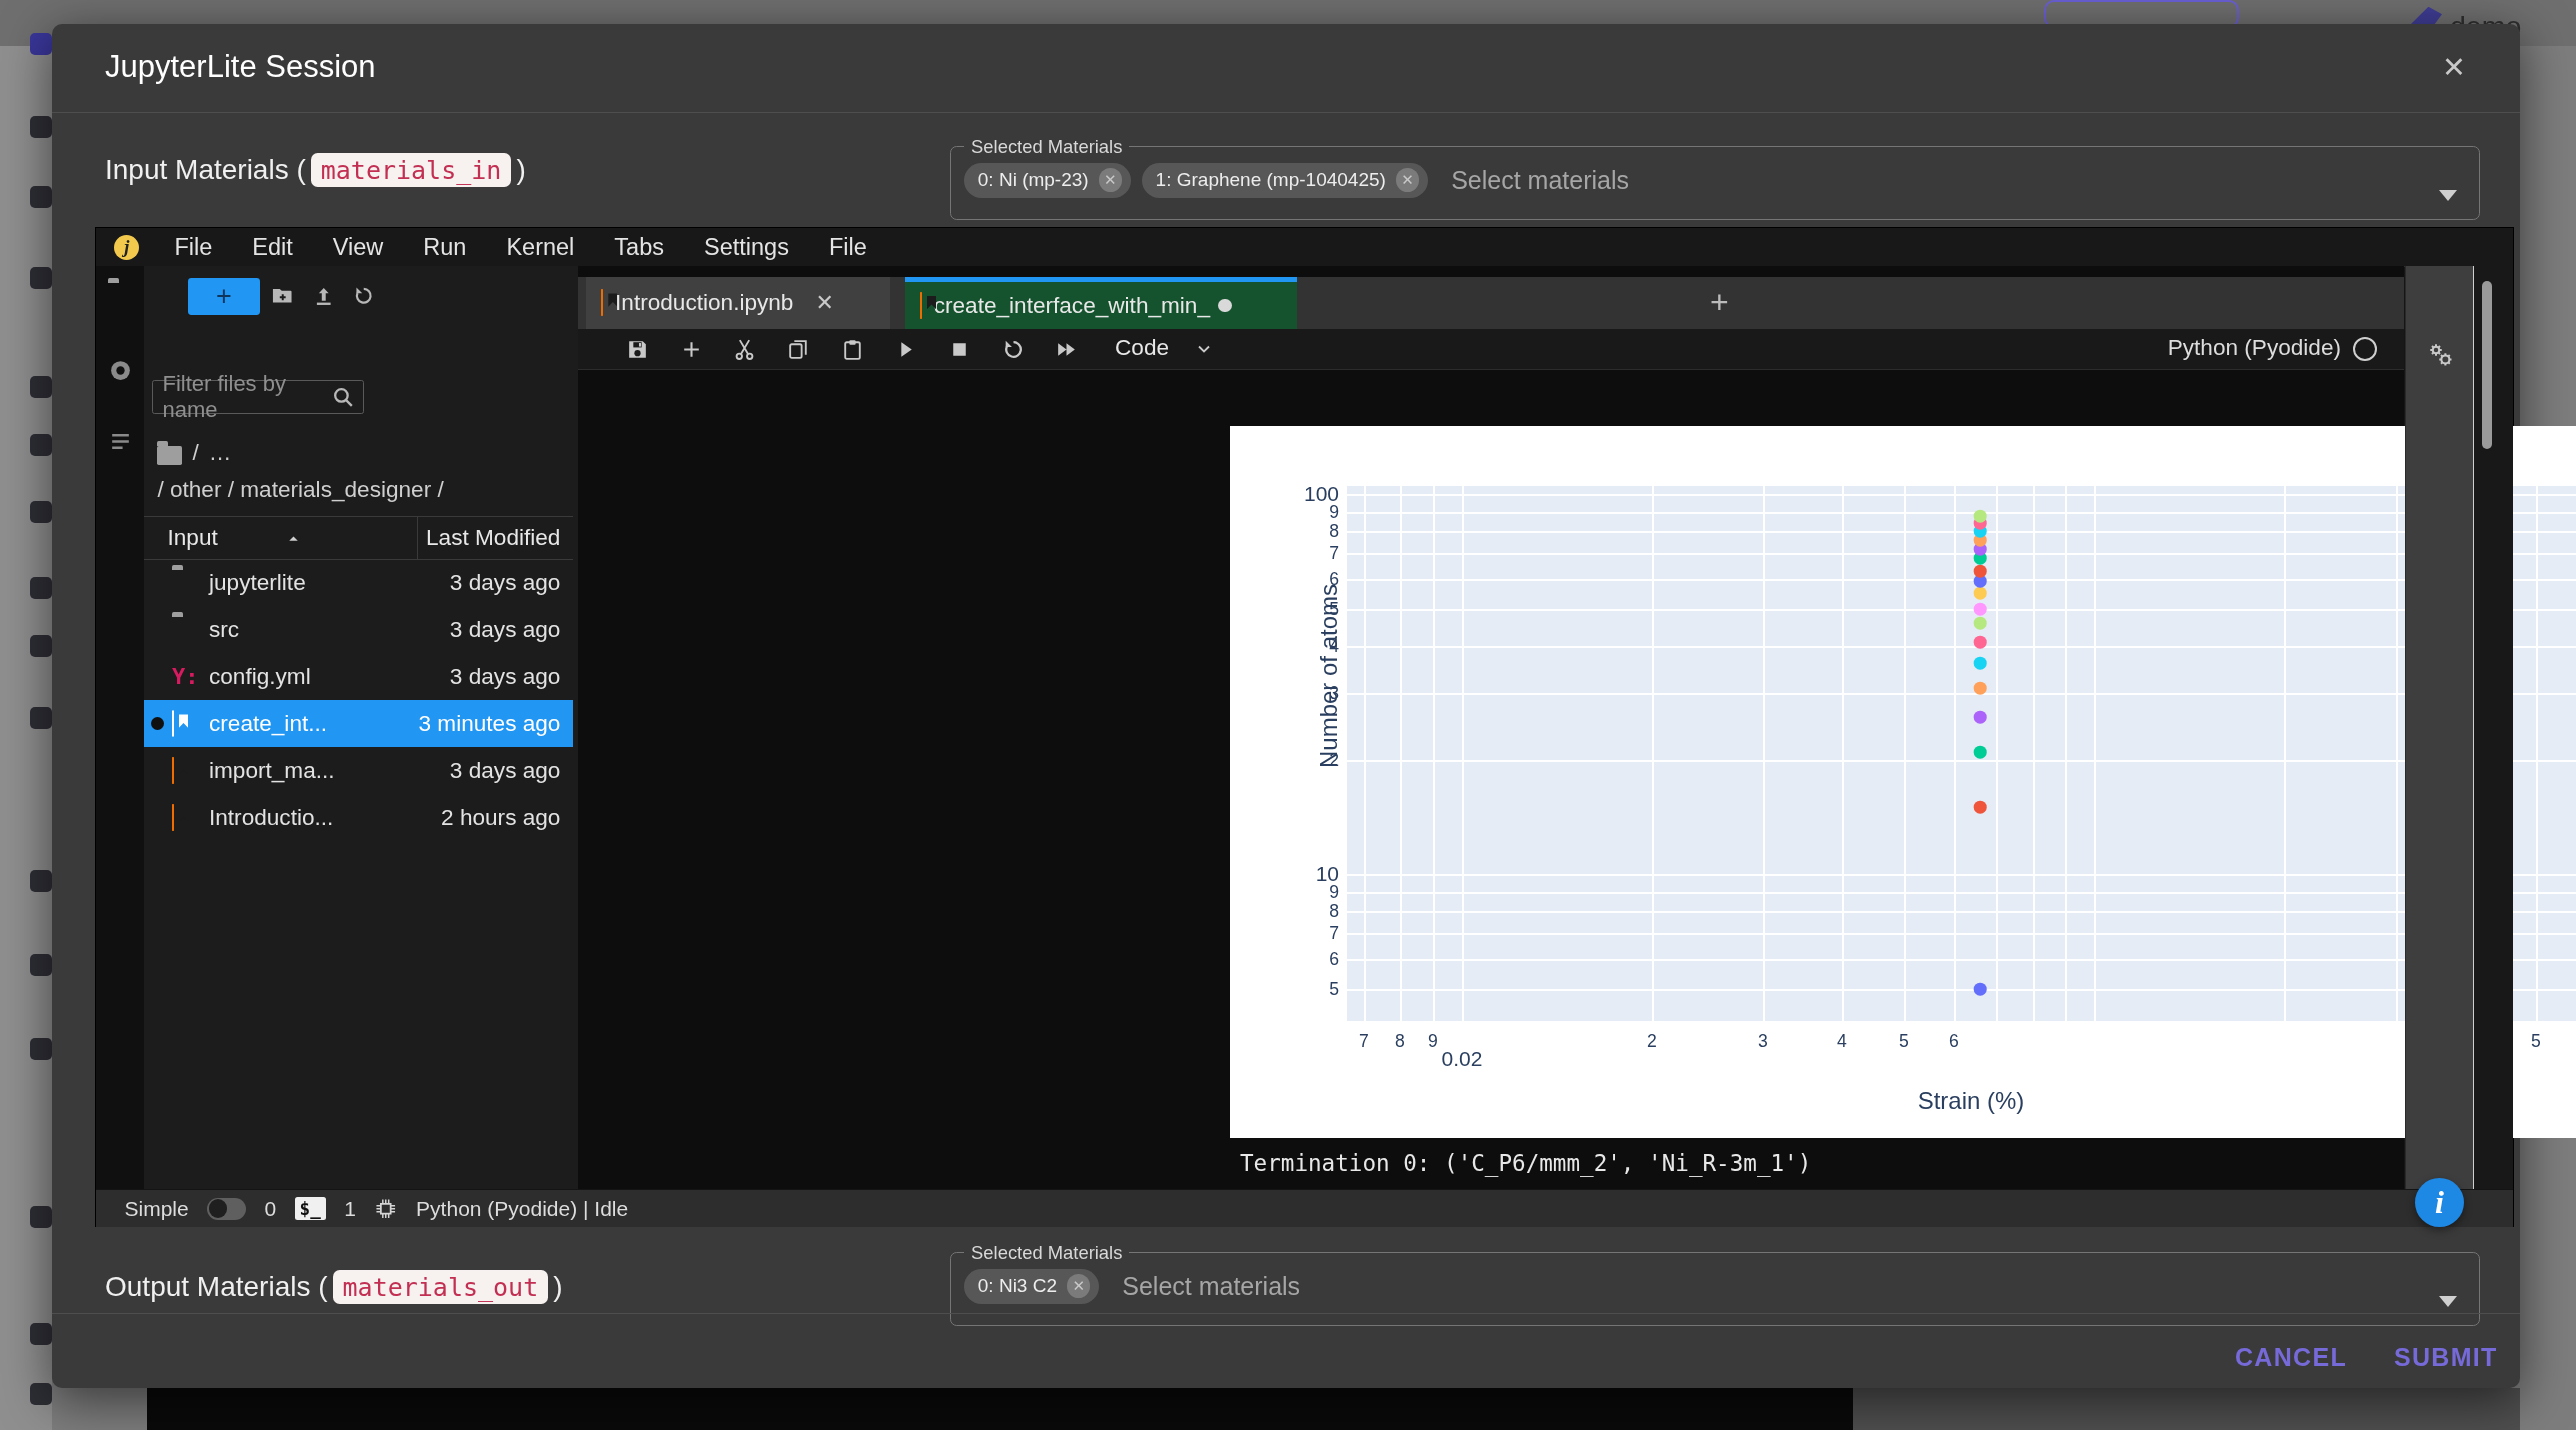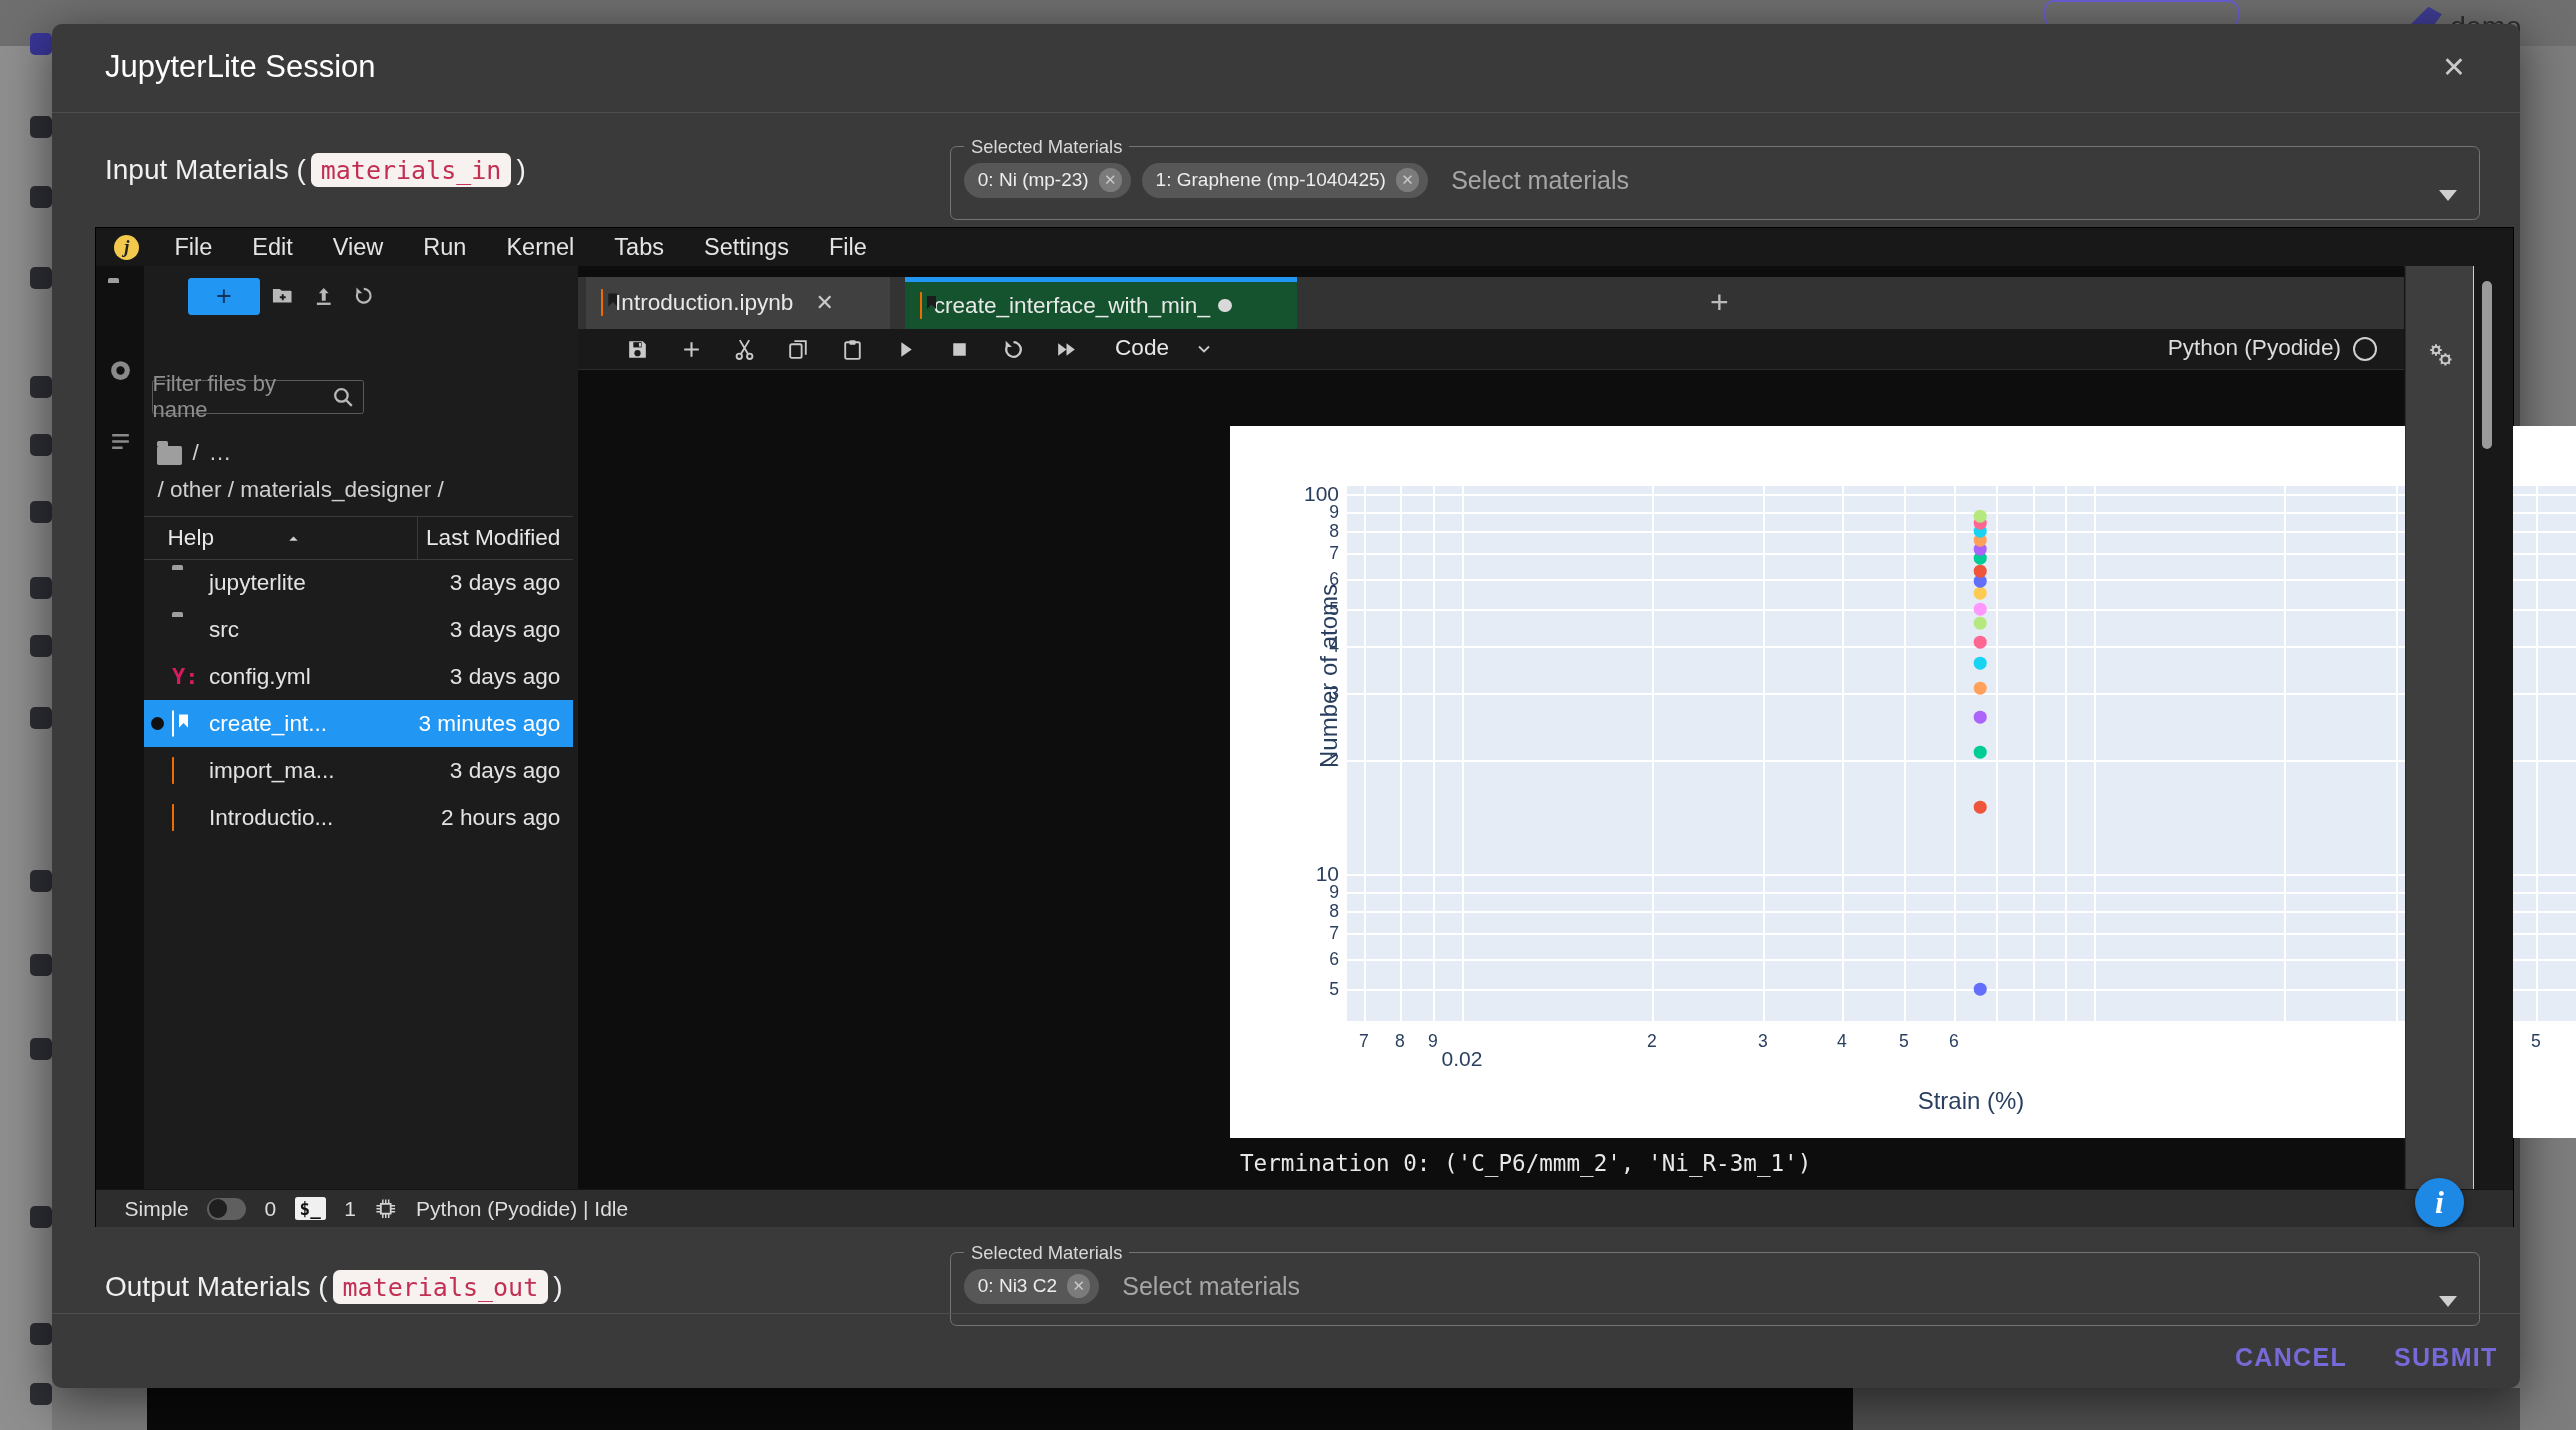--- a/index.html
+++ b/index.html
@@ -59,21 +59,21 @@
   #jrail{left:0;top:38px;width:48px;height:923px;background:#101010;}
   .jrail-ic{position:absolute;left:11.7px;width:25px;height:25px;color:#8a8a8a;}
   
   #fpanel{left:48px;top:38px;width:434px;height:923px;background:#1c1c1c;border-right:0.8px solid #000;}
   #fb-toolbar{position:absolute;left:0;top:11.7px;width:434px;height:40px;}
   #new-launcher{position:absolute;left:44px;top:0px;width:72px;height:37px;background:#2196f3;border-radius:3.4px;
     color:#10355c;display:flex;align-items:center;justify-content:center;font-size:27px;}
   .fb-ic{position:absolute;top:6.7px;width:23.5px;height:23.5px;color:#b8b8b8;}
   #fb-search{position:absolute;left:7.5px;top:114px;width:210px;height:32px;border:1.7px solid #5a5a5a;border-radius:2.5px;
     display:flex;align-items:center;}
-  #fb-search-ph{font-size:22px;color:#8f8f8f;flex:1;}
+  #fb-search-ph{font-size:22px;color:#8f8f8f;padding-left:10px;flex:1;}
   #crumb1{position:absolute;left:13.4px;top:174px;display:flex;align-items:center;gap:10px;color:#cfcfcf;font-size:22.6px;}
   #crumb2{position:absolute;left:13.4px;top:211px;color:#cfcfcf;font-size:22.6px;}
   #fb-head{position:absolute;left:0px;top:250px;width:429px;height:42px;border-top:0.8px solid #3a3a3a;
     border-bottom:0.8px solid #3a3a3a;color:#e8e8e8;font-size:22.6px;}
   #col-div{position:absolute;left:273px;top:0;width:0.8px;height:42px;background:#3a3a3a;}
   #fb-rows{position:absolute;left:0px;top:293px;width:429px;}
   .frow{position:relative;width:429px;height:47px;display:flex;align-items:center;color:#e3e3e3;font-size:22.6px;}
   .frow.sel{background:#2196f3;color:#ffffff;}
   .frow .ficon{position:absolute;left:28px;width:25px;height:25px;}
   .frow .fname{position:absolute;left:65px;white-space:nowrap;}
@@ -271,21 +271,21 @@
           </svg>
         </span>
     </div>
     <div id="crumb1">
       <span class="foldic"></span>
       <span>/</span>
       <span>…</span>
     </div>
     <div id="crumb2">/ other / materials_designer /</div>
     <div id="fb-head">
-      <span style="position:absolute;left:23.5px;top:7.5px;">Help</span>
+      <span style="position:absolute;left:23.5px;top:7.5px;">Input</span>
       <span style="position:absolute;left:141px;top:13.4px;width:17px;height:17px;color:#cfcfcf;">
         <svg viewBox="0 0 24 24">
             <path d="M6 15l6-6 6 6z" fill="currentColor"></path>
           </svg>
         </span>
       <span style="position:absolute;right:12.6px;top:7.5px;">Last Modified</span>
       <span id="col-div"></span>
     </div>
     <div id="fb-rows">
         <div class="frow">

